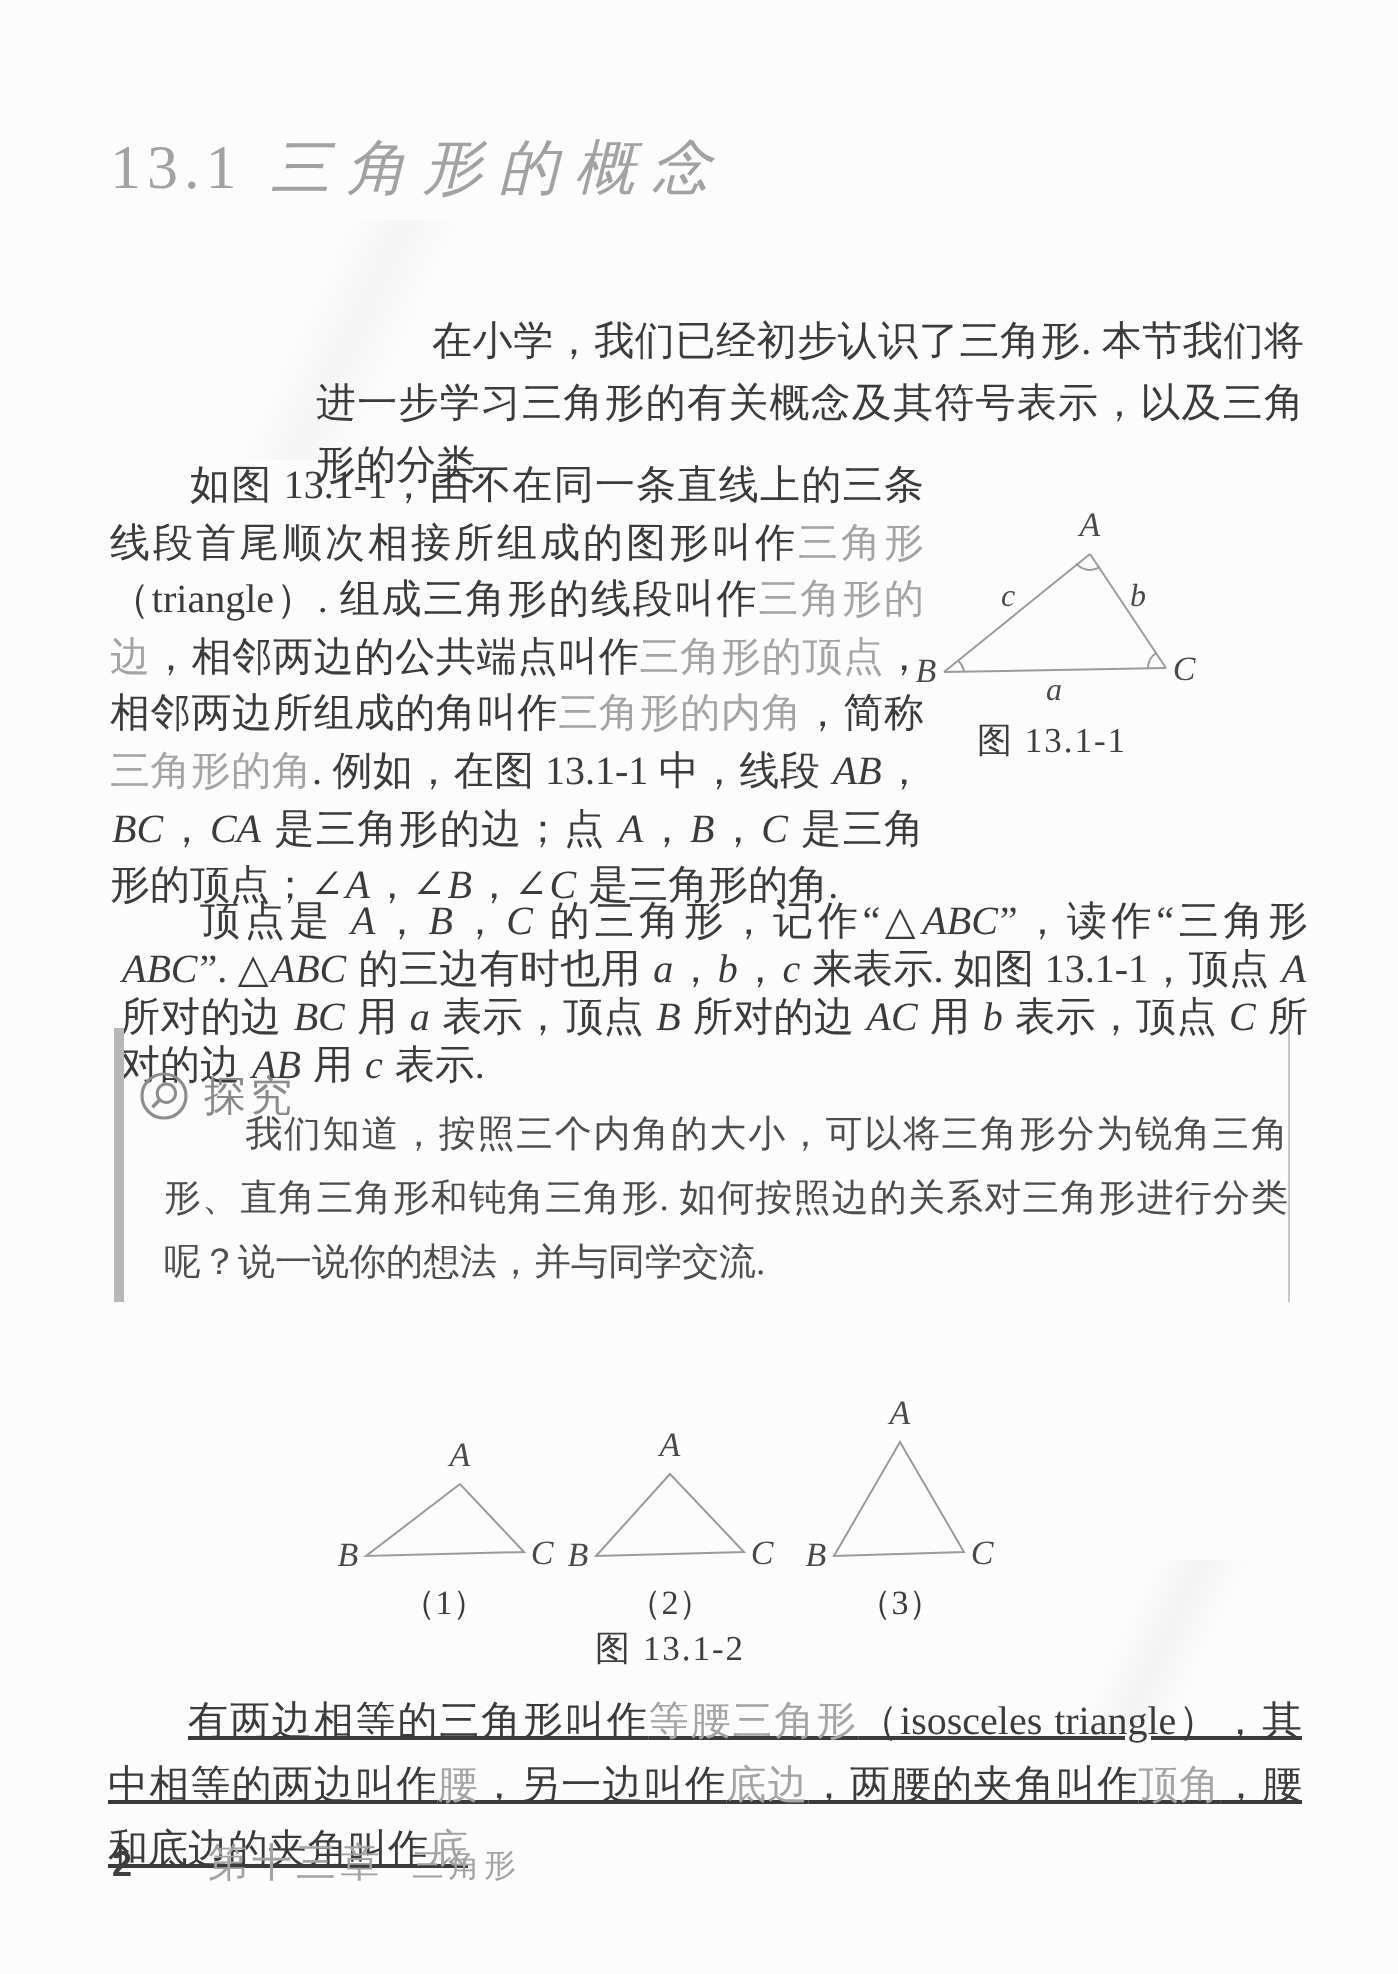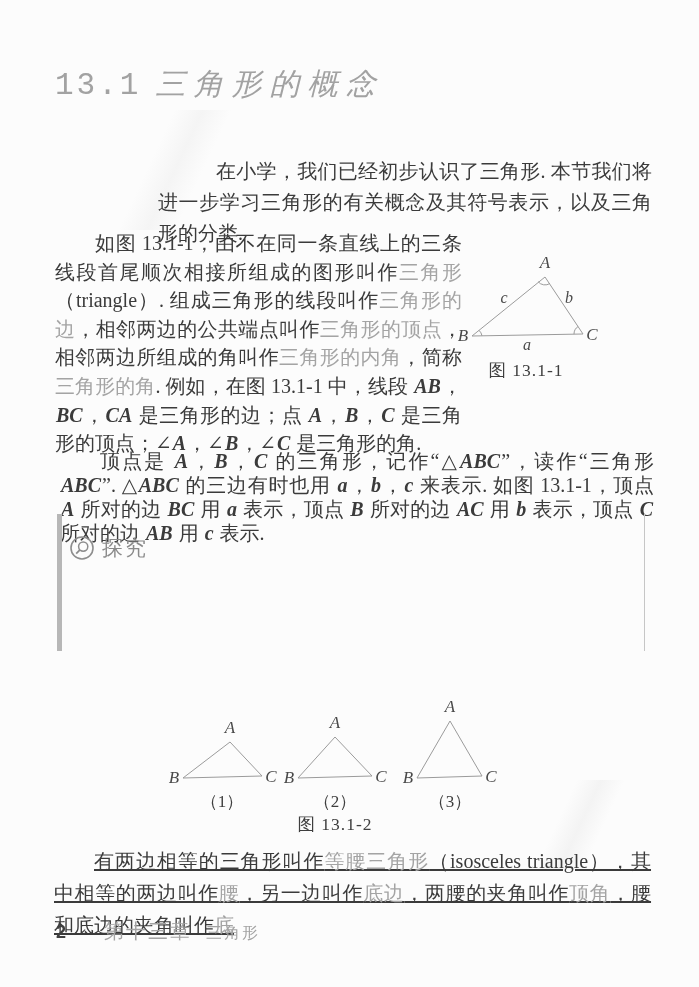--- a/index.html
+++ b/index.html
@@ -9,34 +9,34 @@
     font-family:"Liberation Serif","DejaVu Serif",serif;
     color:#3b3b3b;
   }
   .smudge{position:absolute;pointer-events:none;}
   .smudge.s1{left:60px;top:110px;width:230px;height:120px;
     background:linear-gradient(115deg,transparent 40%,rgba(190,190,190,0.12) 50%,transparent 60%);}
   .smudge.s2{left:480px;top:780px;width:200px;height:90px;
     background:linear-gradient(115deg,transparent 40%,rgba(190,190,190,0.14) 50%,transparent 60%);}
 
   .sec-title{position:absolute;left:55px;top:64px;white-space:nowrap;color:#a2a2a2;}
-  .sec-title .num{font-size:31px;letter-spacing:3px;font-family:Liberation Mono, monospace;}
+  .sec-title .num{font-size:31px;letter-spacing:3px;}
   .sec-title .txt{font-size:30px;letter-spacing:8px;margin-left:14px;font-style:italic;}
 
   .para{position:absolute;text-align:justify;font-size:20px;color:#3b3b3b;margin:0;}
   .indent{text-indent:2em;}
   .p-intro{left:158px;top:156px;width:494px;line-height:31px;text-indent:58px;}
   .p-def{left:55px;top:229px;width:407px;line-height:28.6px;}
   .p-not{left:60px;top:427px;width:594px;line-height:24px;margin-top:22px;}
   .p-cls{left:55px;top:654px;width:594px;line-height:31px;}
   .p-iso{left:54px;top:845px;width:597px;line-height:32px;text-decoration:underline;}
 
   .seg-n{}
   .seg-t{color:#a4a4a4;}
-  .seg-m{font-style:italic;font-family:"Liberation Serif",serif;padding:0 1px;font-weight:bold;}
+  .seg-m{font-style:italic;font-family:"Liberation Serif",serif;padding:0 1px;}
 
   .explore{position:absolute;left:57px;top:514px;width:588px;height:137px;
     border-left:5px solid #b7b7b7;border-right:1px solid #c6c6c6;box-sizing:border-box;}
   .explore-head{position:absolute;left:7px;top:20px;display:flex;align-items:center;color:#8a8a8a;}
   .explore-head .lbl{font-size:21px;letter-spacing:2px;margin-left:7px;color:#8a8a8a;}
   .explore-body{position:absolute;left:20px;top:38px;width:562px;
     font-size:18.5px;line-height:32px;color:#4e4e4e;text-align:justify;text-indent:2.2em;margin:0;}
 
   .fig{position:absolute;}
   .fig1{left:455px;top:250px;}
@@ -88,20 +88,21 @@
 
   <div class="explore">
     <div class="explore-head">
       <svg width="26" height="26" viewBox="0 0 26 26">
         <circle cx="13" cy="13" r="11" stroke="#8d8d8d" stroke-width="1.6" fill="none"></circle>
         <circle cx="14.2" cy="11.6" r="4.6" stroke="#8d8d8d" stroke-width="1.5" fill="none"></circle>
         <line x1="10.9" y1="14.9" x2="7.2" y2="18.6" stroke="#8d8d8d" stroke-width="1.8"></line>
       </svg>
       <span class="lbl">探究</span>
     </div>
+    <p class="explore-body">我们知道，按照三个内角的大小，可以将三角形分为锐角三角形、直角三角形和钝角三角形. 如何按照边的关系对三角形进行分类呢？说一说你的想法，并与同学交流.</p>
   </div>
 
 
   <svg class="fig fig2" width="360" height="140" viewBox="0 0 360 140">
     <polygon points="80,42 33,78 112,76"></polygon>
     <polygon points="185,37 148,78 222,76"></polygon>
     <polygon points="300,21 267,78 332,76"></polygon>
     <text class="fig-vertex" x="80" y="33" text-anchor="middle">A</text>
     <text class="fig-vertex" x="24" y="83" text-anchor="middle">B</text>
     <text class="fig-vertex" x="121" y="82" text-anchor="middle">C</text>

